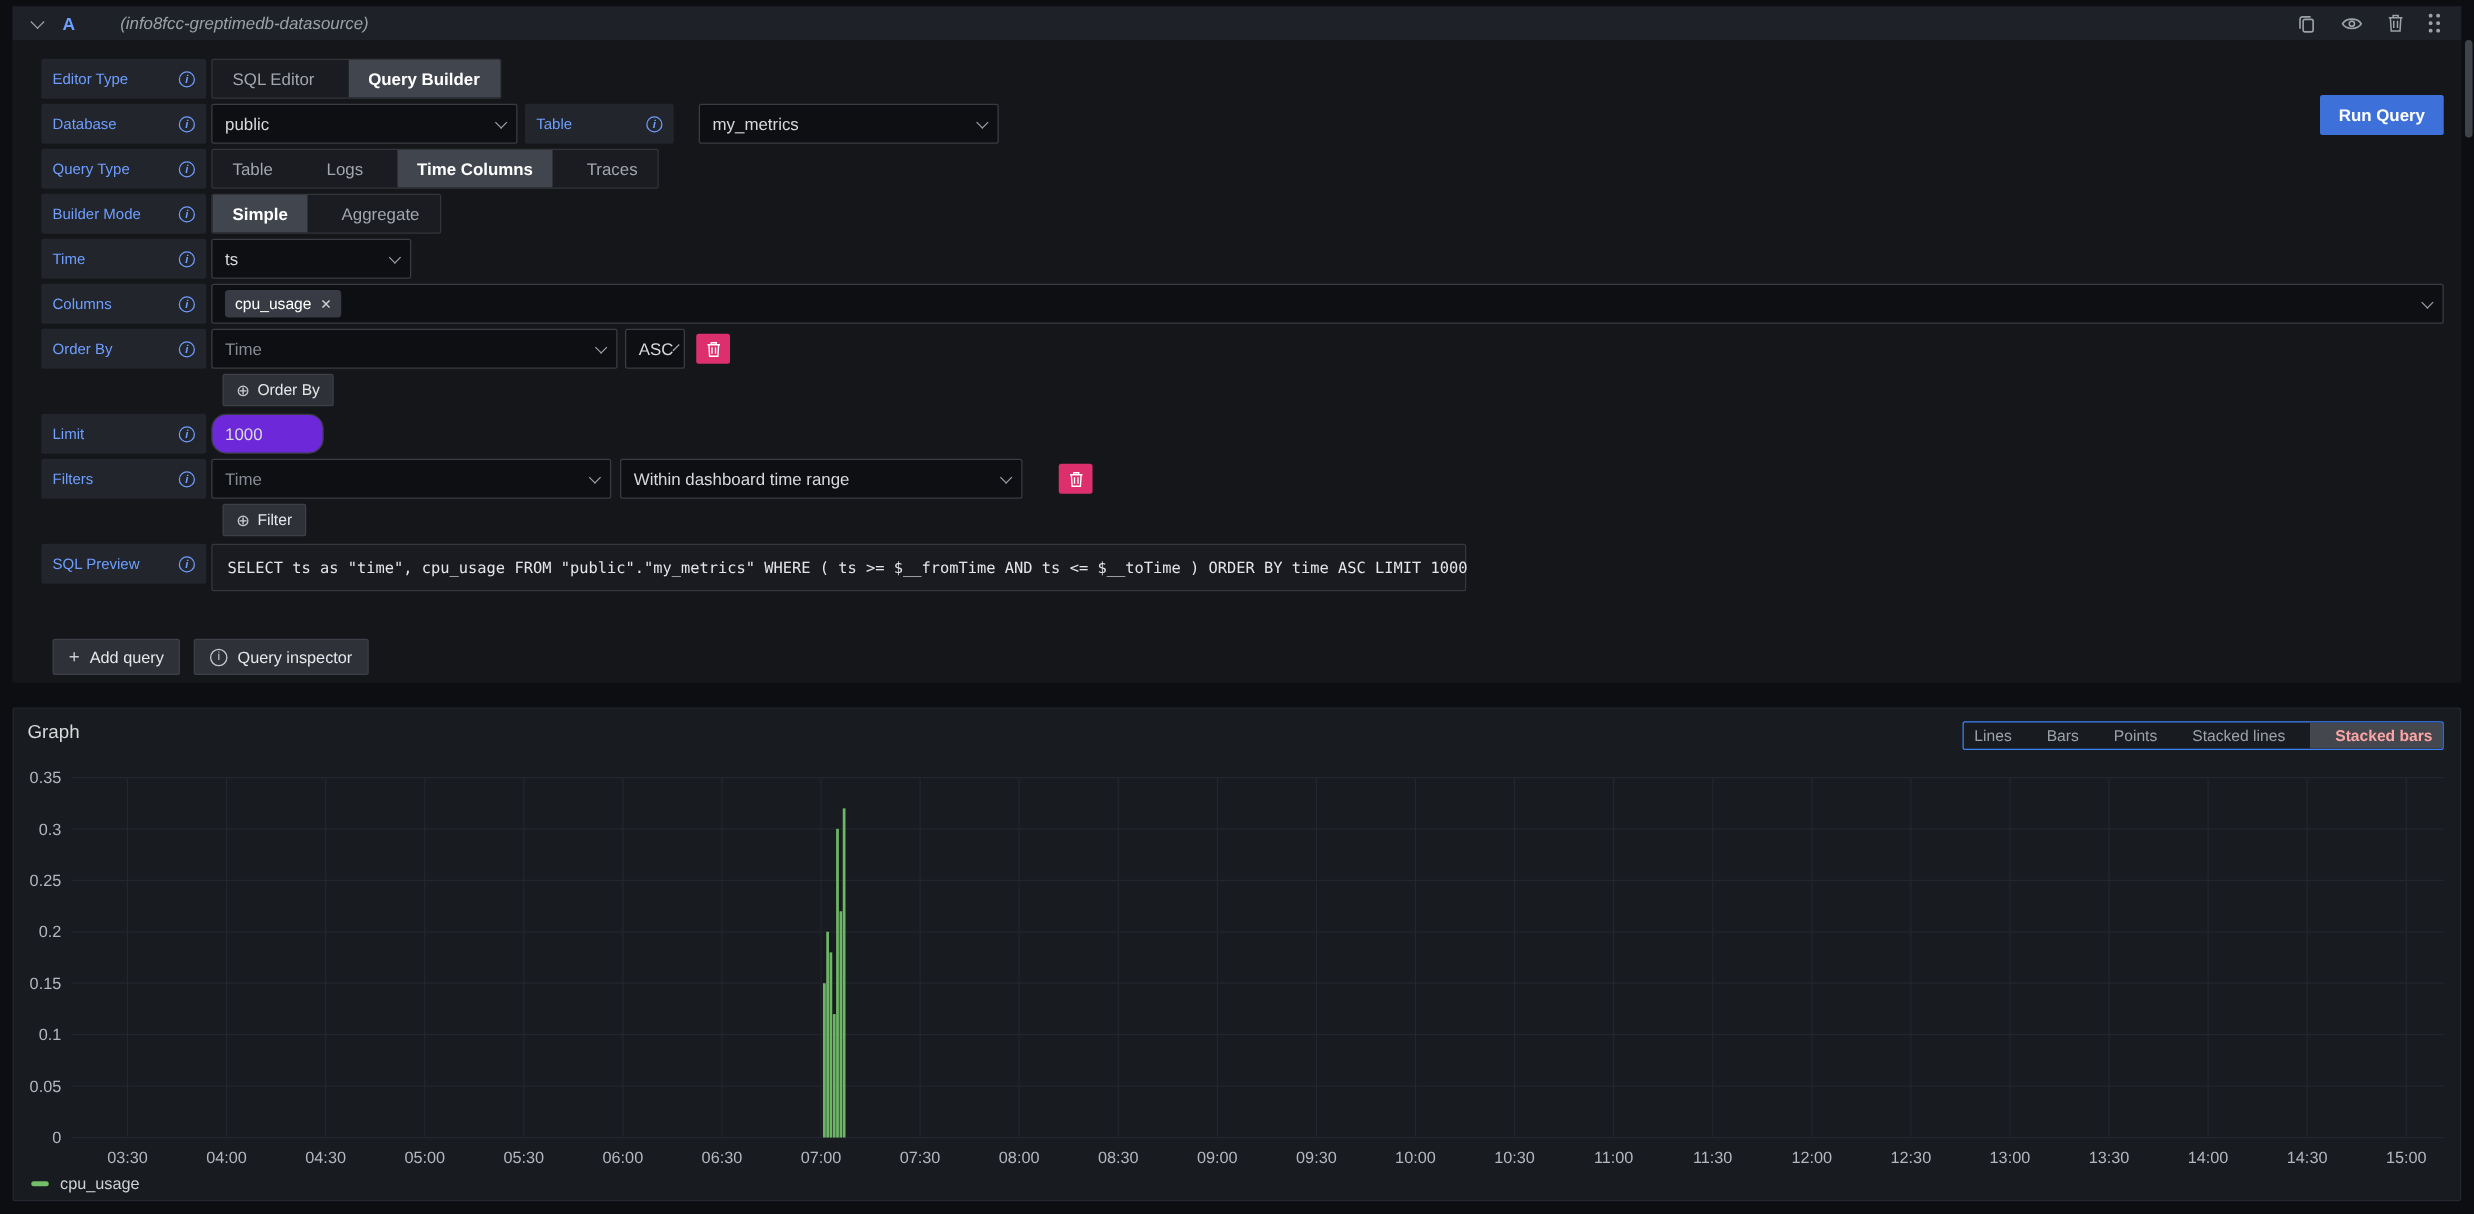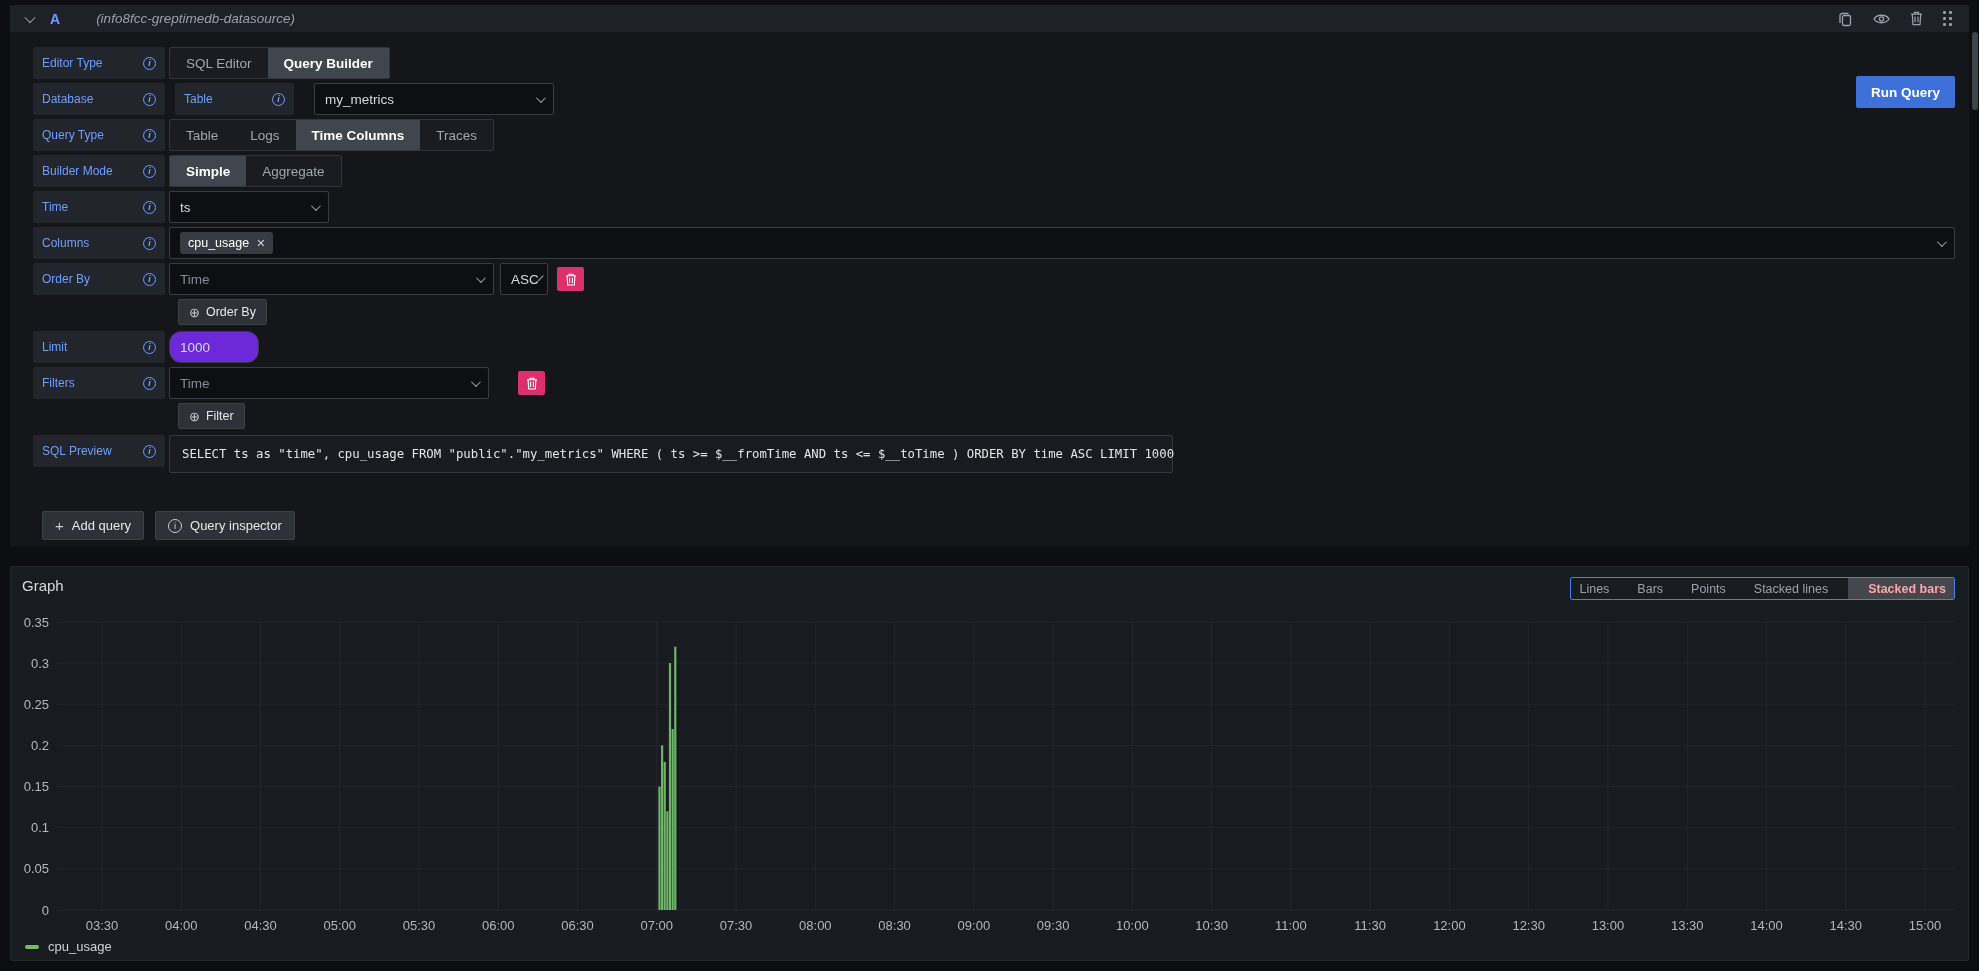--- a/index.html
+++ b/index.html
@@ -25,21 +25,21 @@
   .q-row { display:flex; align-items:stretch; margin-bottom:4px; min-height:32px; }
   .q-label { width:132px; min-width:132px; background:#22252b; display:flex;
              align-items:center; justify-content:space-between; padding:0 9px;
              margin-right:4px; border-radius:2px; }
   .q-label span.lbl { color:#6e9fff; font-size:12px; font-weight:500; }
   .info-icon { width:13px; height:13px; border:1.2px solid #6e9fff; border-radius:50%;
                color:#6e9fff; font-size:9px; font-style:italic; font-weight:700;
                display:flex; align-items:center; justify-content:center; }
 
   .radio-group { display:flex; background:#1a1c21; border:1px solid #33353b;
-                 border-radius:2px; overflow:hidden; }
+                 border-radius:2px; overflow:hidden;gap:11px; }
   .radio-opt { display:flex; align-items:center; padding:0 16px; color:#a2a6ad;
                font-size:13.5px; cursor:pointer; }
   .radio-opt.selected { background:#41454d; color:#ffffff; font-weight:600; }
 
   .select { background:#0e0f13; border:1px solid #3a3c43; border-radius:2px;
             display:flex; align-items:center; padding:0 10px; cursor:pointer; }
   .select .sel-val { color:#d8d9da; font-size:13.5px; }
   .select.placeholder .sel-val { color:#868b93; }
   .select .chev { margin-left:auto; width:7px; height:7px; border-right:1.5px solid #9da1a9;
                   border-bottom:1.5px solid #9da1a9; transform:rotate(45deg) translateY(-2px); }
@@ -154,20 +154,24 @@
         <span class="radio-opt selected">Query Builder</span>
       </div>
     </div>
 
     
     <div class="q-row">
       <div class="q-label">
         <span class="lbl">Database</span>
         <span class="info-icon">i</span>
       </div>
+      <div class="select sel-db">
+        <span class="sel-val">public</span>
+        <span class="chev"></span>
+      </div>
       <div class="q-label lbl-table">
         <span class="lbl">Table</span>
         <span class="info-icon">i</span>
       </div>
       <div class="select sel-table" style="margin-left:16px;">
         <span class="sel-val">my_metrics</span>
         <span class="chev"></span>
       </div>
     </div>
 
@@ -260,20 +264,24 @@
     </div>
 
     
     <div class="q-row">
       <div class="q-label">
         <span class="lbl">Filters</span>
         <span class="info-icon">i</span>
       </div>
       <div class="select placeholder sel-filterfield">
         <span class="sel-val">Time</span>
+        <span class="chev"></span>
+      </div>
+      <div class="select sel-cond">
+        <span class="sel-val">Within dashboard time range</span>
         <span class="chev"></span>
       </div>
       <button class="danger-btn gap-wide">
         <svg width="12" height="13" viewBox="0 0 12 13" fill="none" stroke="#ffffff" stroke-width="1.1">
           <path d="M1 2.8 H11 M4 2.6 V1.2 H8 V2.6 M2.1 3 L2.7 12 H9.3 L9.9 3 M4.6 4.8 V10 M7.4 4.8 V10"></path>
         </svg>
       </button>
     </div>
 
     <button class="add-btn">

